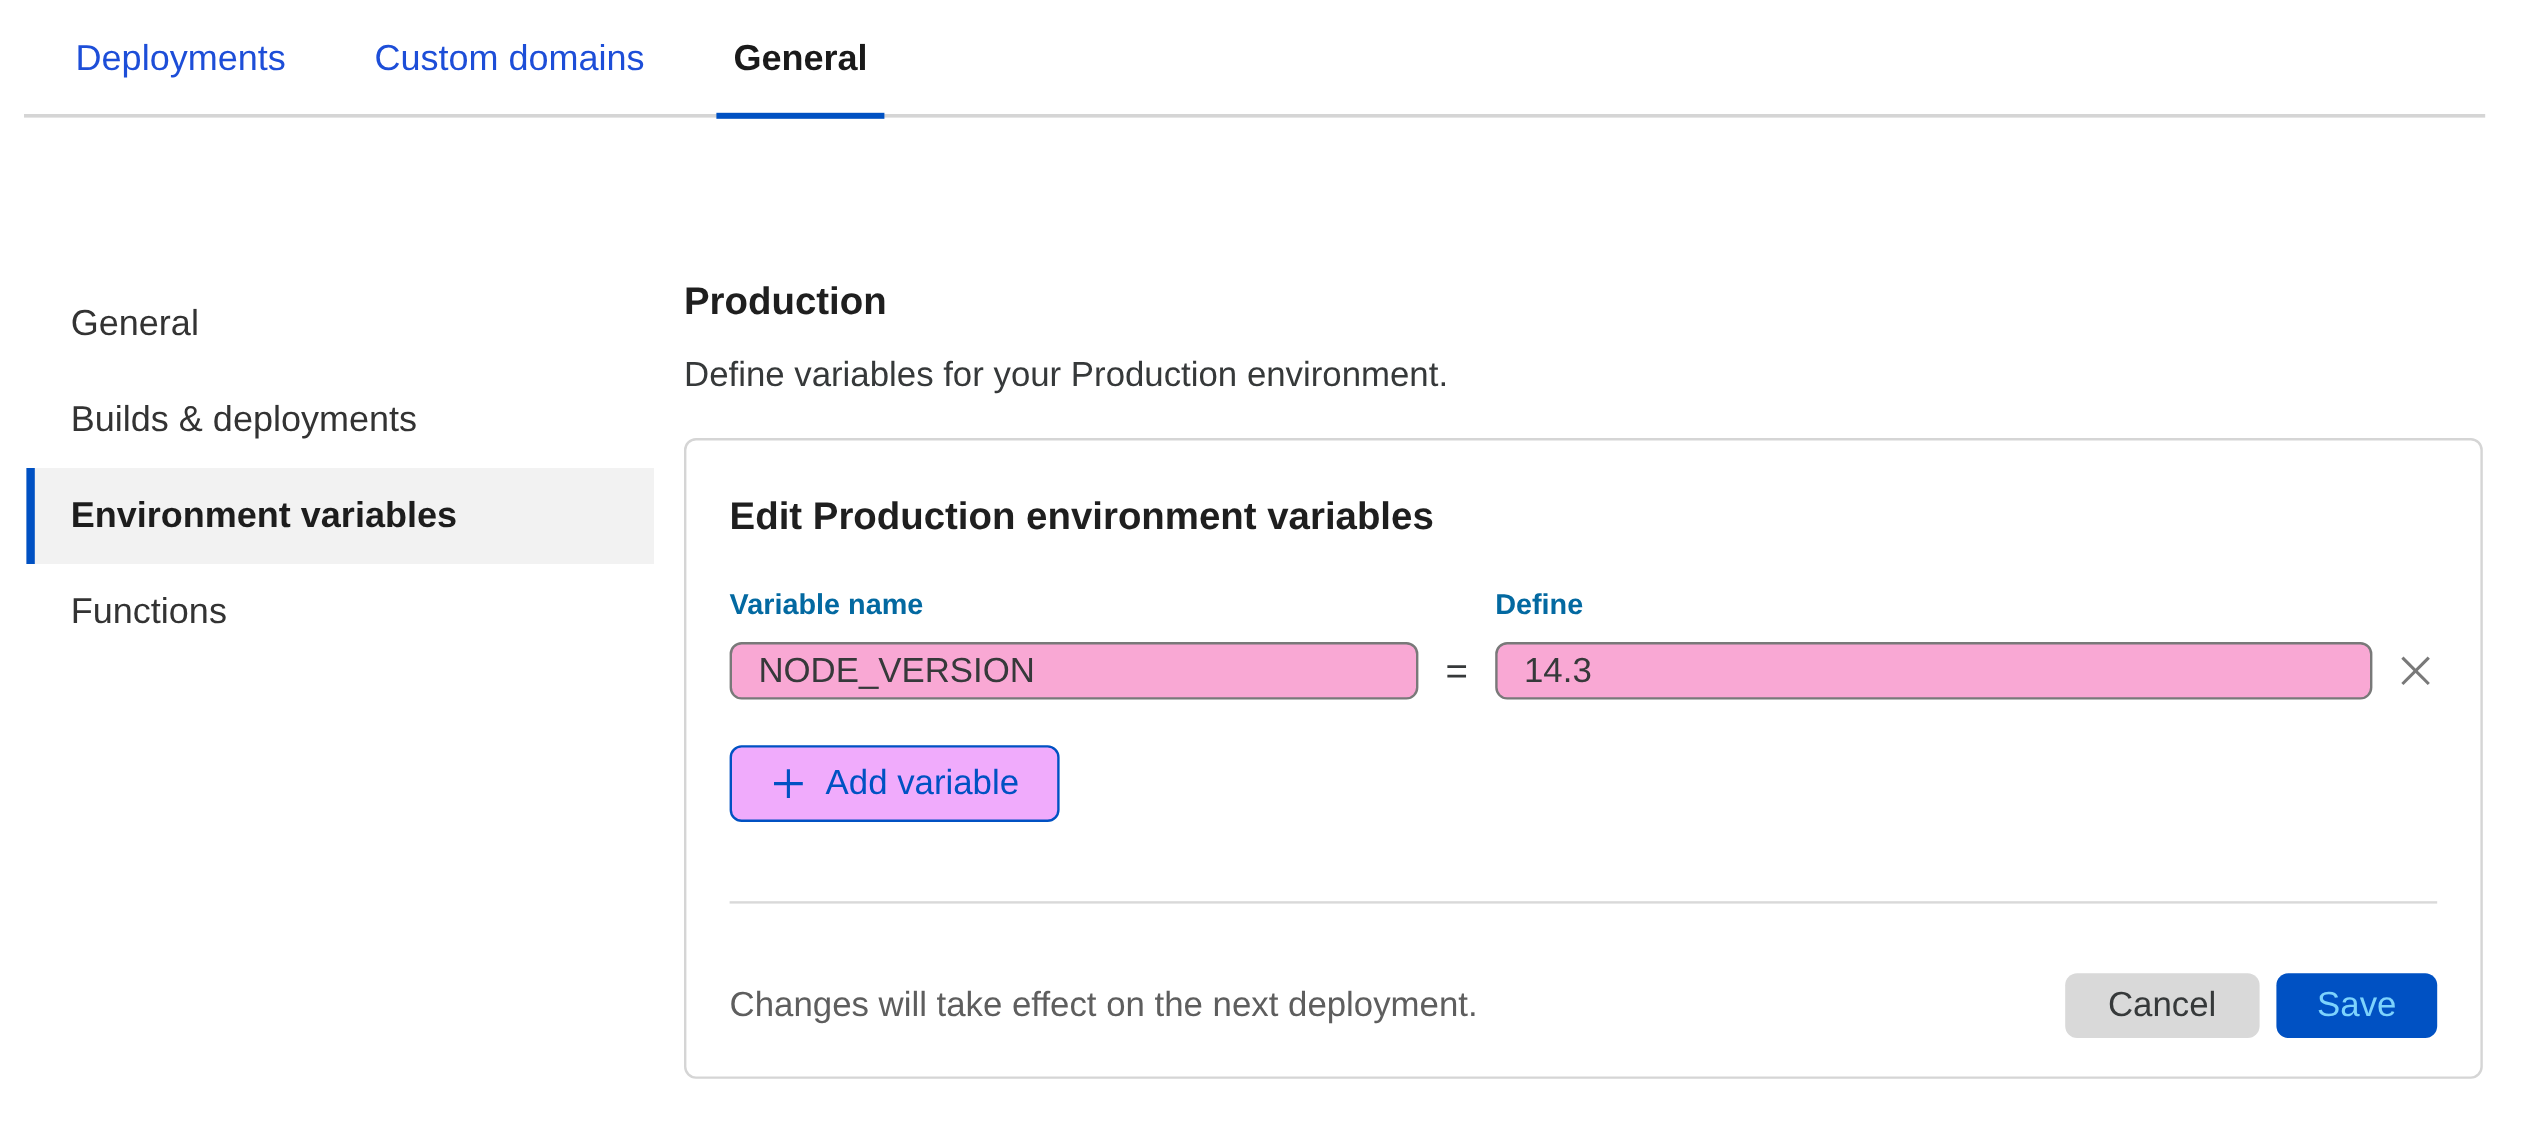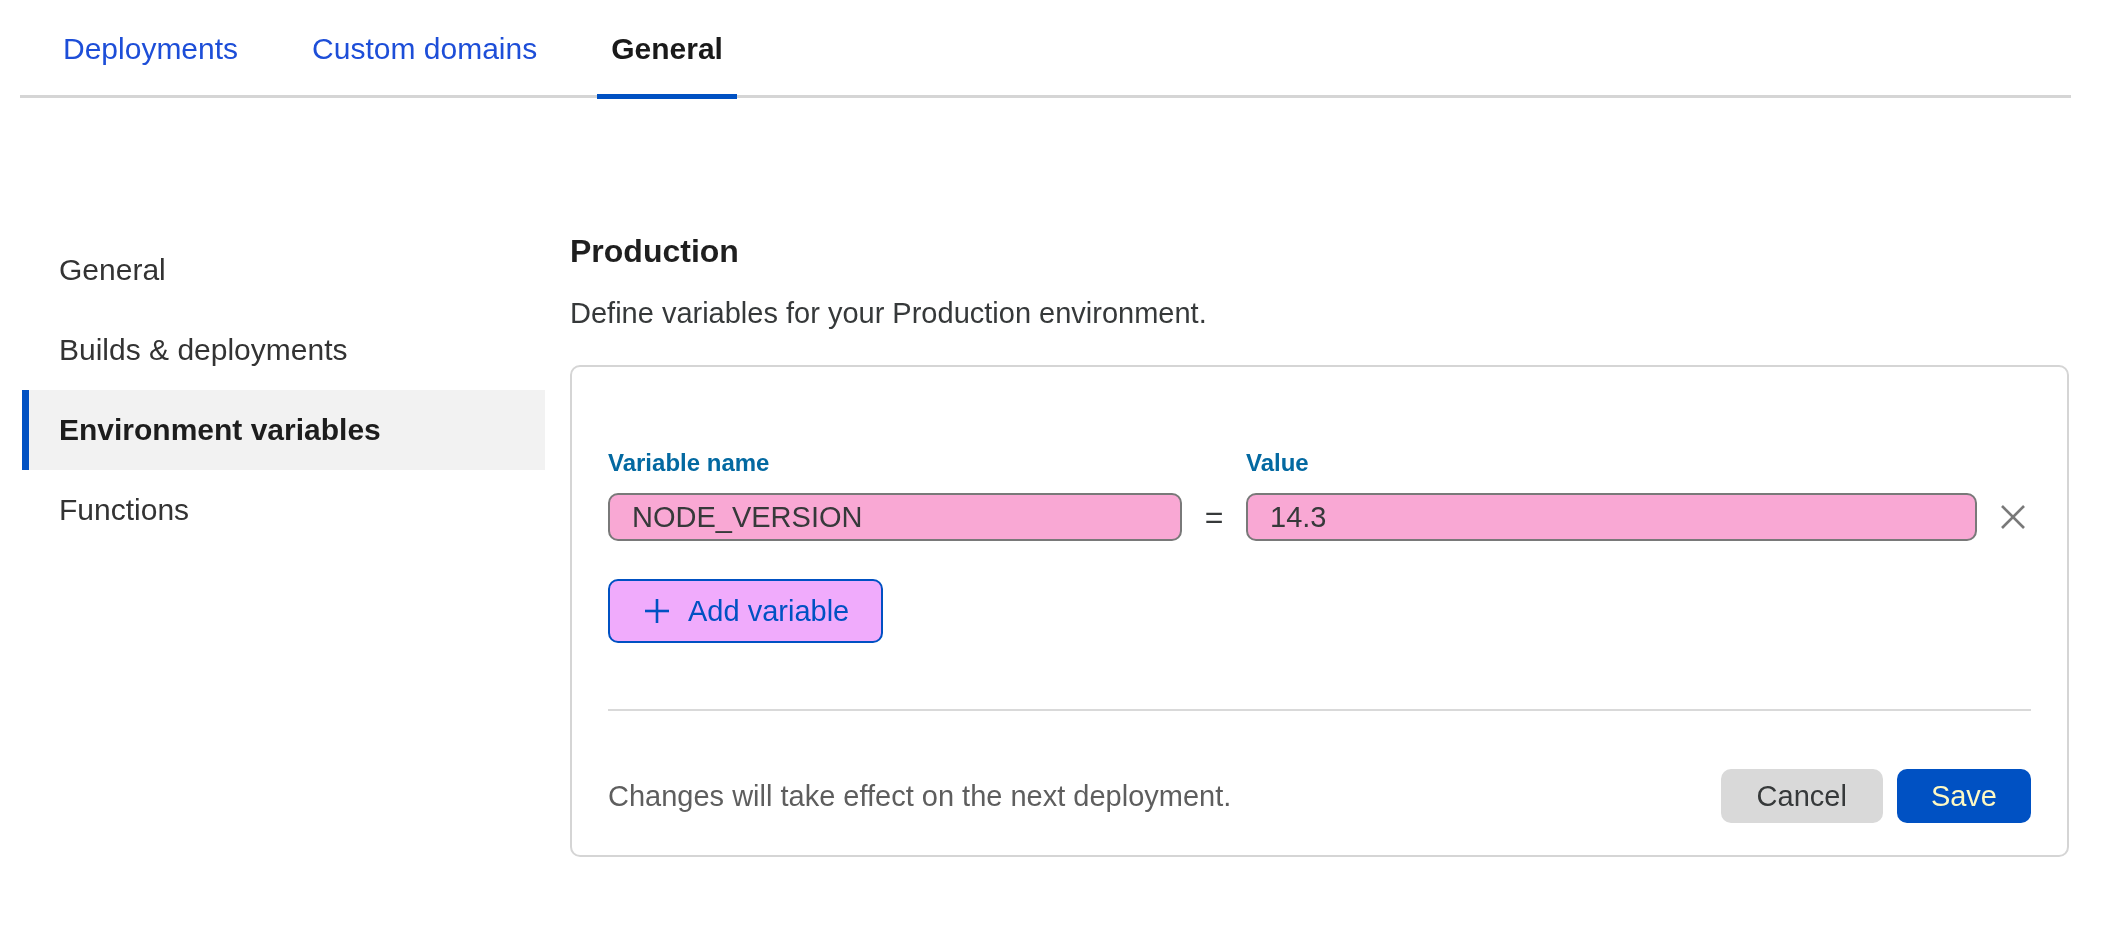--- a/index.html
+++ b/index.html
@@ -50,21 +50,21 @@
 
   .card-divider { margin-top:66px; border:none; border-top:2px solid #d9d9d9; }
 
   .card-footer { margin-top:58px; display:flex; justify-content:space-between;
     align-items:center; }
   .footer-note { font-size:29px; color:#5e5e5e; }
   .btn-row { display:flex; gap:14px; }
   .btn { height:54px; border:none; border-radius:10px; font-size:29px;
     font-family:"Liberation Sans", sans-serif; cursor:pointer; }
   .btn-cancel { padding:0 36px; background:#d9d9d9; color:#36393a; }
-  .btn-save { padding:0 34px; background:#0051c3; color:#fef9c3; }
+  .btn-save { padding:0 34px; background:#0051c3; color:#7dd3fc; }
 </style>
 </head>
 <body>
 
 <nav class="tabbar">
   <div class="tab">Deployments</div>
   <div class="tab">Custom domains</div>
   <div class="tab active">General</div>
 </nav>
 
@@ -77,26 +77,27 @@
     <div class="side-item">Functions</div>
   </aside>
 
   <main class="main">
 
     <h2 class="section-title">Production</h2>
     <p class="section-desc">Define variables for your Production environment.</p>
 
     <section class="card">
 
+      <h3 class="card-title">Edit Production environment variables</h3>
 
       
       <div class="var-grid">
         <div class="field-label">Variable name</div>
         <div></div>
-        <div class="field-label">Value</div>
+        <div class="field-label">Define</div>
         <div></div>
 
         <input class="text-input" type="text" value="NODE_VERSION" style="">
         <div class="equals">=</div>
         <input class="text-input" type="text" value="14.3" style="">
         <div class="remove-cell">
           <span style="display:flex;">
             <svg width="36" height="36" viewBox="0 0 36 36">
               <line x1="7" y1="7" x2="29" y2="29" stroke="#797979" stroke-width="2.6"></line>
               <line x1="29" y1="7" x2="7" y2="29" stroke="#797979" stroke-width="2.6"></line>

